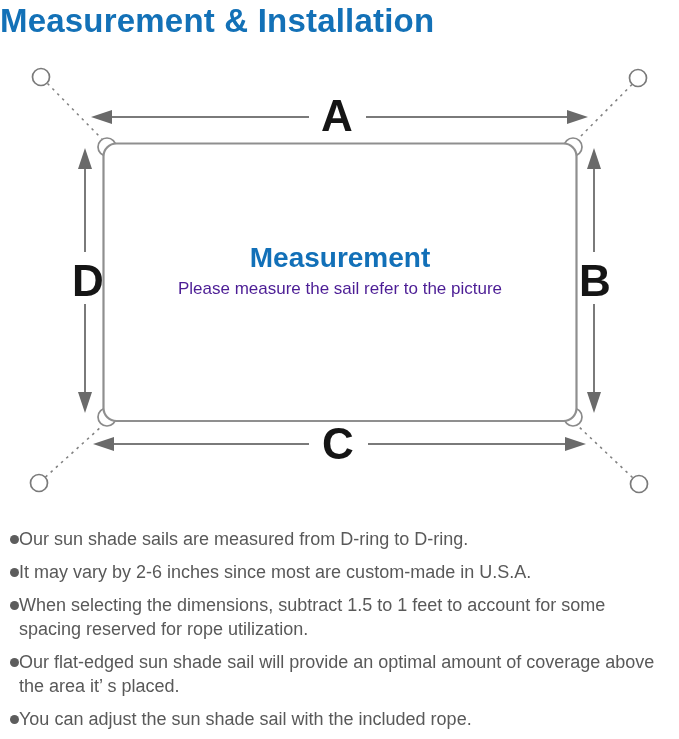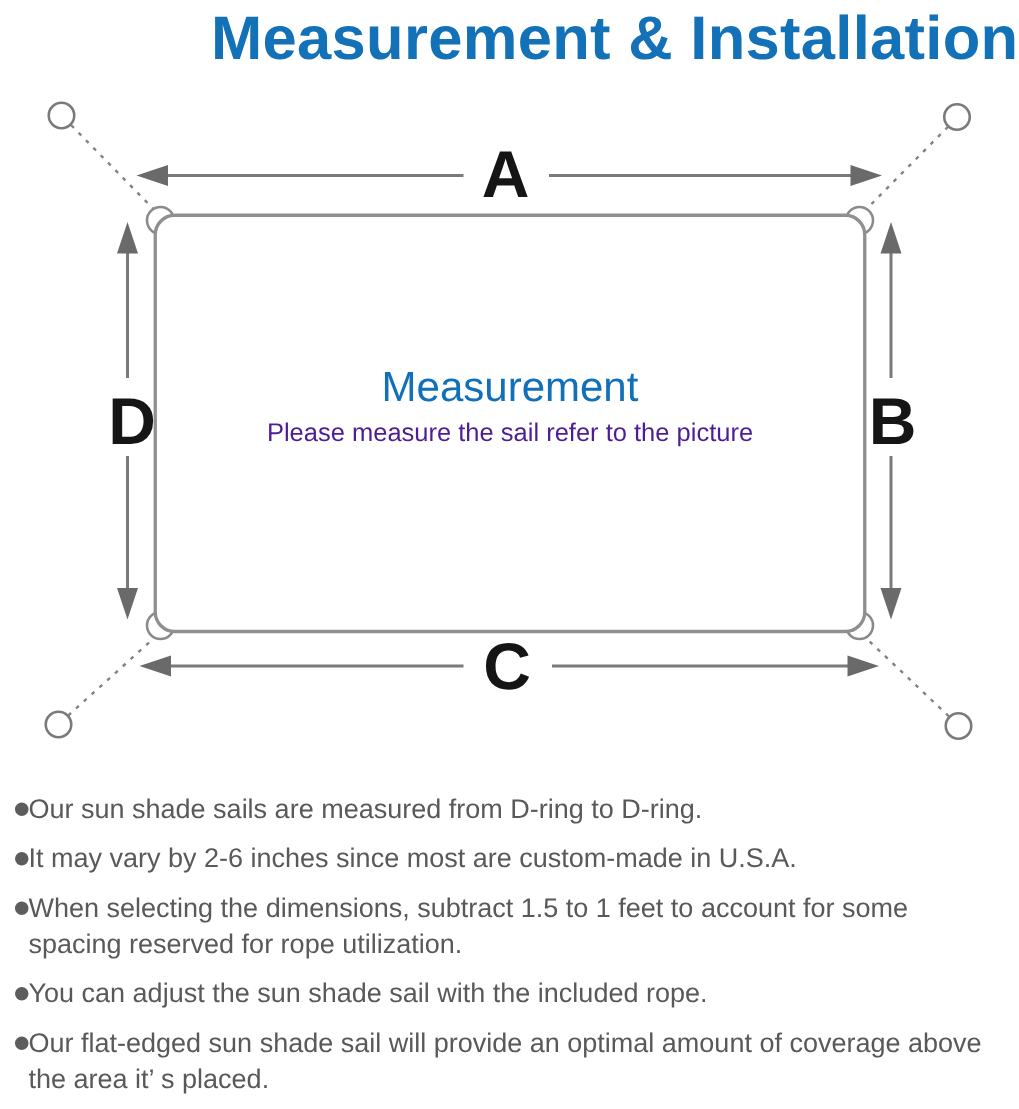--- a/index.html
+++ b/index.html
@@ -2,28 +2,28 @@
 <html><head>
 <meta charset="utf-8">
 <style>
   html,body{margin:0;padding:0;background:#fff;}
   .canvas{
     position:relative;width:679px;height:739px;background:#ffffff;
     font-family:"Liberation Sans",sans-serif;overflow:hidden;
   }
   .page-title{
     position:absolute;top:0;left:0;right:0;margin:0;padding-top:2px;
-    text-align:right;font-size:41px;font-weight:bold;color:#1371b7;
+    text-align:left;font-size:33px;font-weight:bold;color:#1371b7;
     letter-spacing:0.2px;
   }
   .diagram-svg{position:absolute;top:0;left:0;}
   .center-text{
     position:absolute;left:103px;top:242px;width:474px;text-align:center;
   }
-  .center-heading{font-size:28px;font-weight:normal;color:#1270b8;}
+  .center-heading{font-size:28px;font-weight:bold;color:#1270b8;}
   .center-sub{font-size:17px;color:#4c1d95;margin-top:5px;}
   .bullets{
     position:absolute;top:527px;left:10px;width:662px;
     list-style:none;margin:0;padding:0;
     color:#595959;font-size:18px;line-height:24px;
   }
   .bullets li{display:flex;gap:0;margin-bottom:9px;}
   .dot{flex:none;width:9px;height:9px;border-radius:50%;background:#5d5d5d;margin-top:8px;}
   .bullet-text{max-width:642px;}
   .svg-letter{
@@ -103,21 +103,21 @@
     <li>
       <span class="dot"></span>
       <span class="bullet-text">It may vary by 2-6 inches since most are custom-made in U.S.A.</span>
     </li>
     <li>
       <span class="dot"></span>
       <span class="bullet-text">When selecting the dimensions, subtract 1.5 to 1 feet to account for some spacing reserved for rope utilization.</span>
     </li>
     <li>
       <span class="dot"></span>
-      <span class="bullet-text">You can adjust the sun shade sail with the included rope.</span>
+      <span class="bullet-text">Our flat-edged sun shade sail will provide an optimal amount of coverage above the area it’ s placed.</span>
     </li>
     <li>
       <span class="dot"></span>
-      <span class="bullet-text">Our flat-edged sun shade sail will provide an optimal amount of coverage above the area it’ s placed.</span>
+      <span class="bullet-text">You can adjust the sun shade sail with the included rope.</span>
     </li>
   </ul>
 
 </div>
 
 </body></html>

